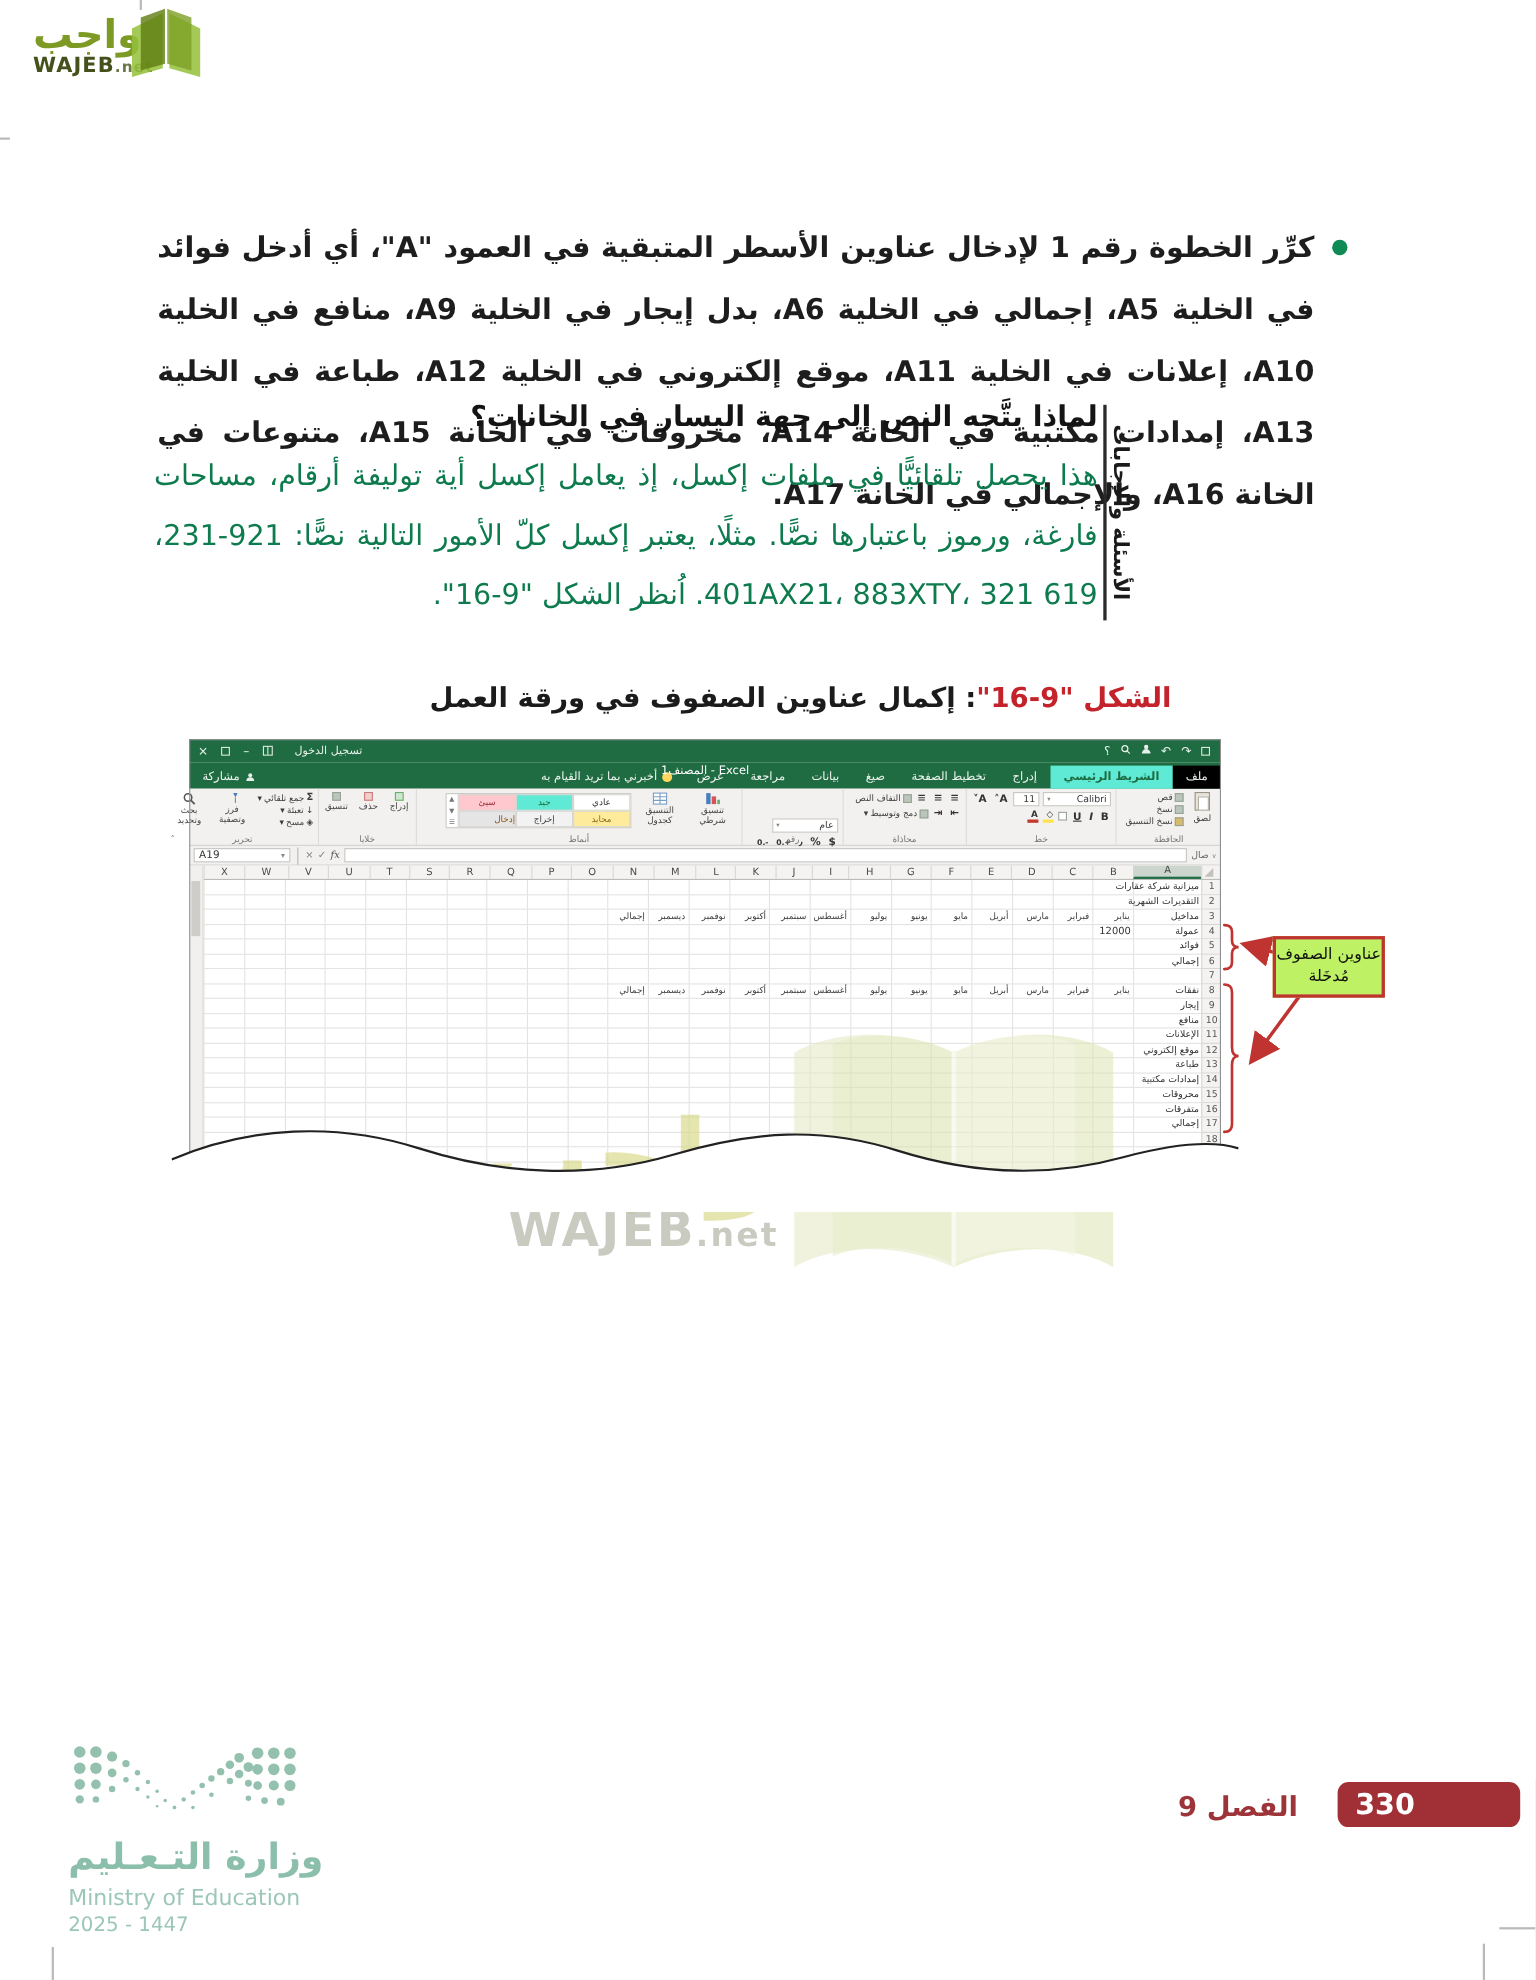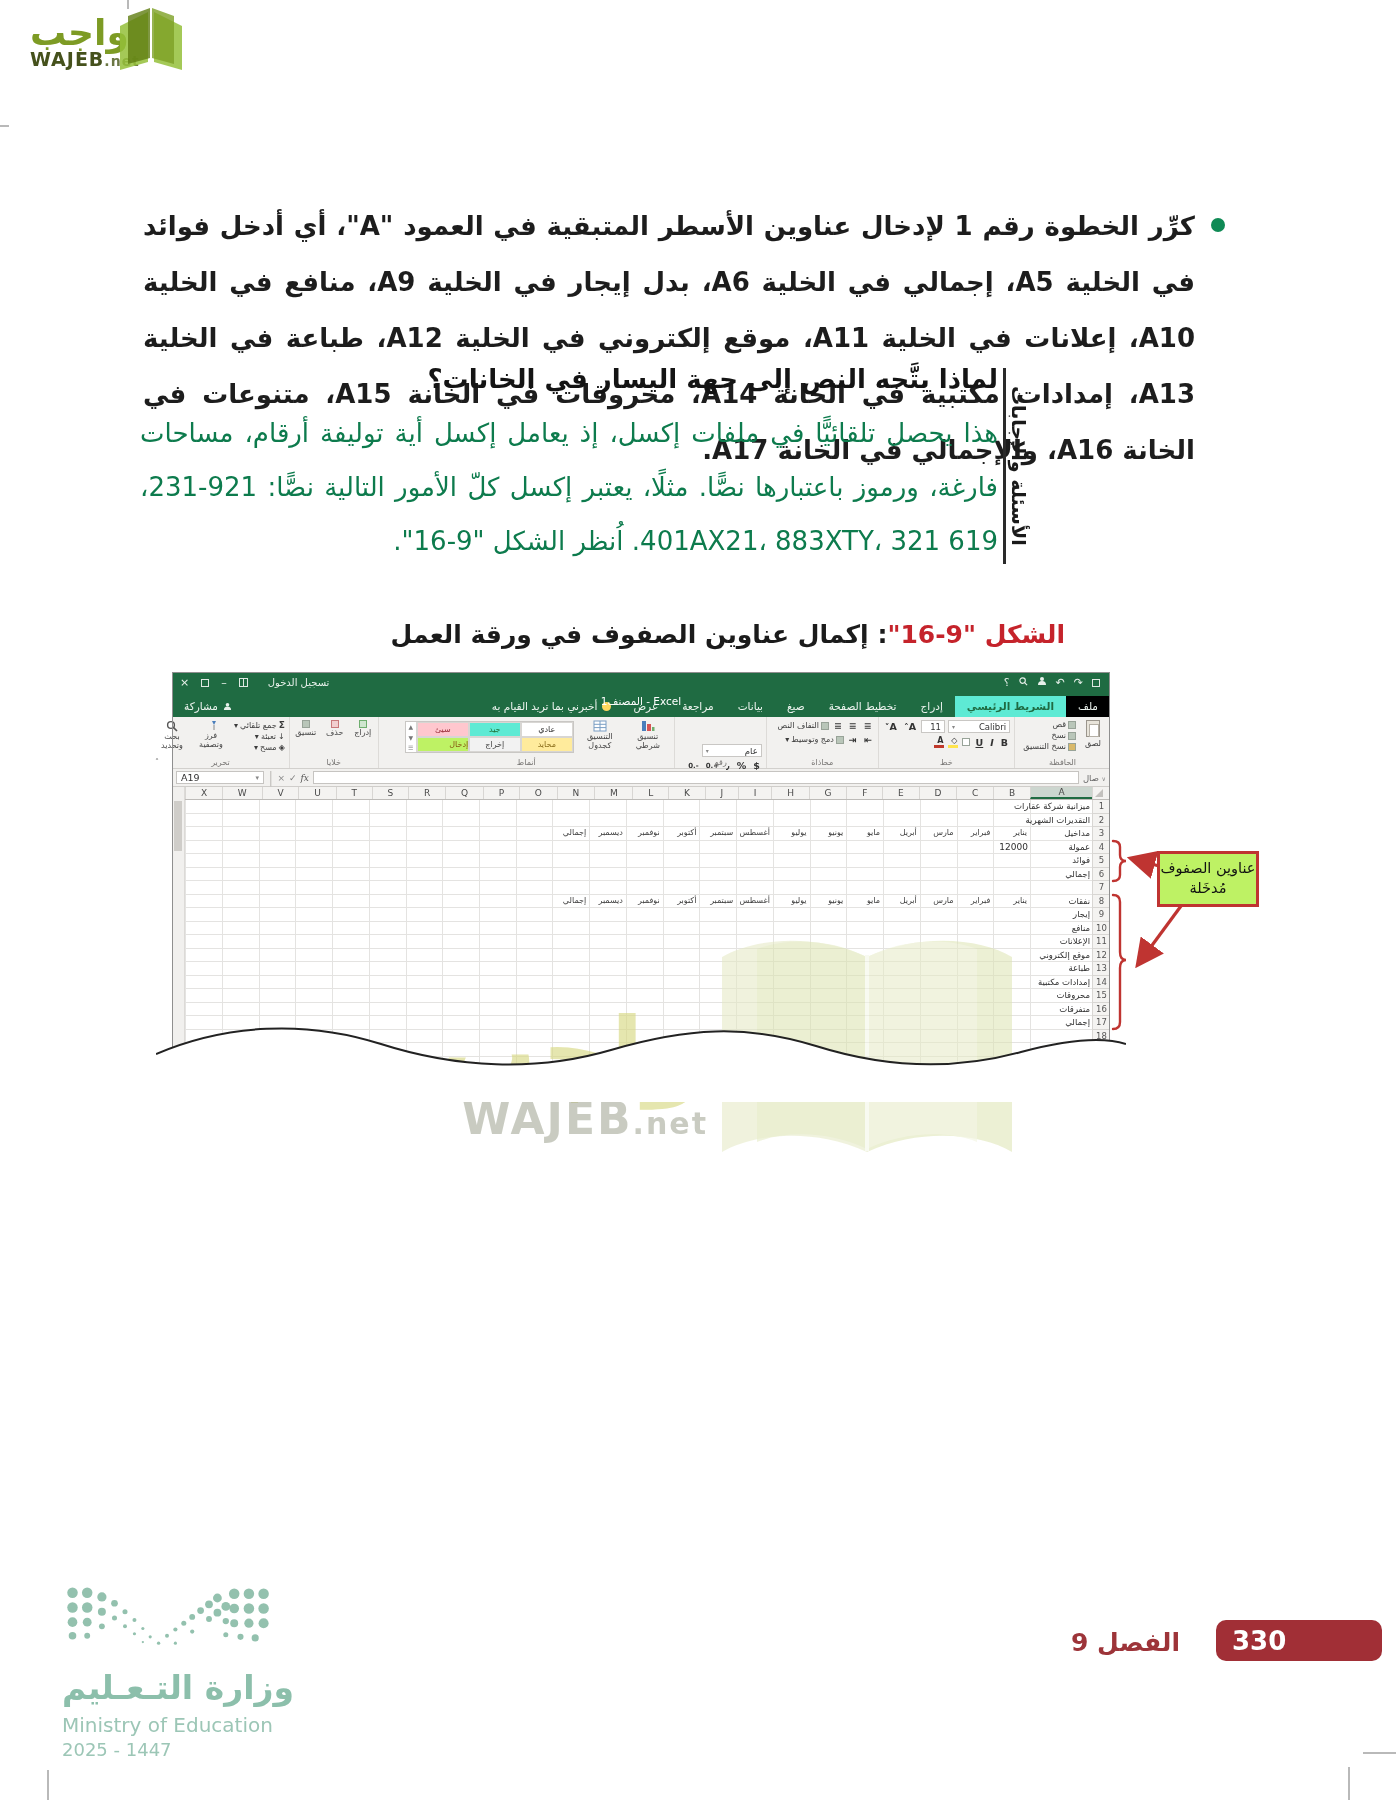--- a/index.html
+++ b/index.html
@@ -328,21 +328,21 @@
               </svg>
             <span>التنسيق كجدول</span>
           </span>
           <span class="gallery">
             <span class="gal-chips">
                 <span class="chip" style="background: rgb(255, 255, 255); color: rgb(51, 51, 51);">عادي</span>
                 <span class="chip" style="background: #5eead4; color: rgb(30, 110, 52);">جيد</span>
                 <span class="chip" style="background: rgb(255, 199, 206); color: rgb(156, 47, 59);">سيئ</span>
                 <span class="chip" style="background: rgb(255, 235, 156); color: rgb(138, 109, 26);">محايد</span>
                 <span class="chip" style="background: rgb(242, 242, 242); color: rgb(63, 63, 63);">إخراج</span>
-                <span class="chip" style="background: #bef264; color: rgb(135, 84, 15); padding-left: 32px;">إدخال</span>
+                <span class="chip" style="background: #e5e5e5; color: rgb(135, 84, 15); padding-left: 32px;">إدخال</span>
               </span>
             <span class="gal-scroll">
                 <span>▲</span>
                 <span>▼</span>
                 <span>☰</span>
               </span>
           </span>
         </div>
         <span class="grp-label">أنماط</span>
       </div>

